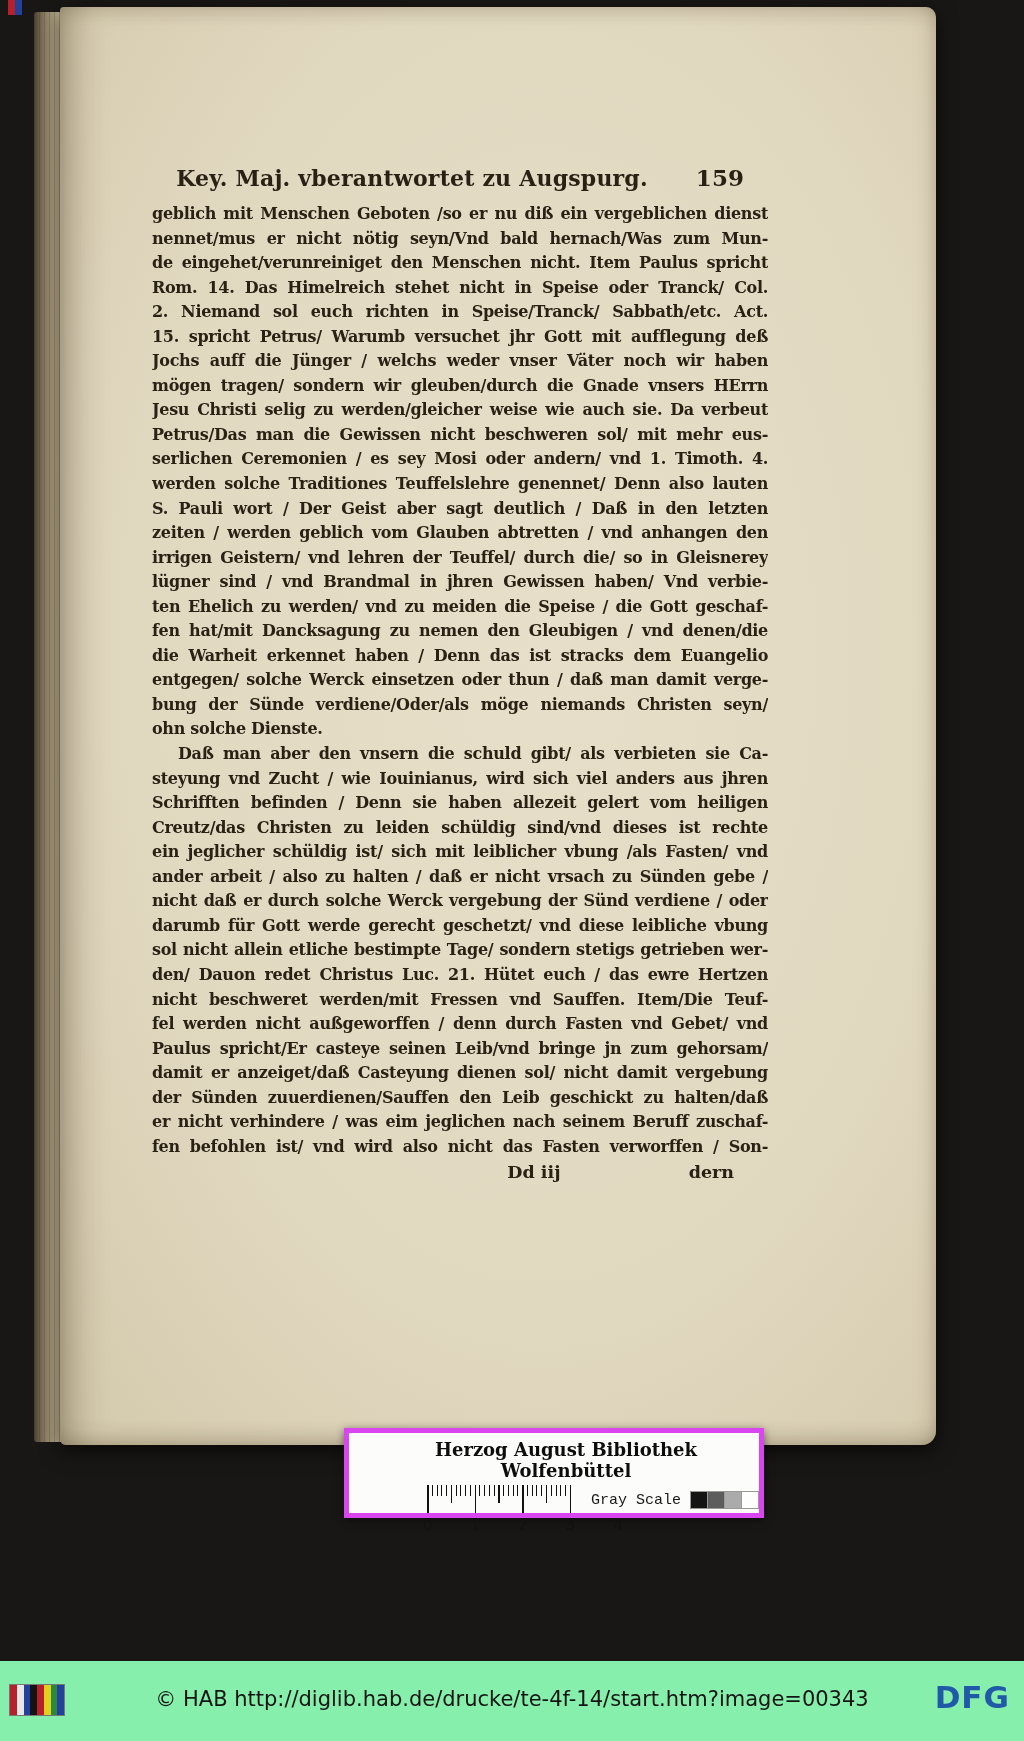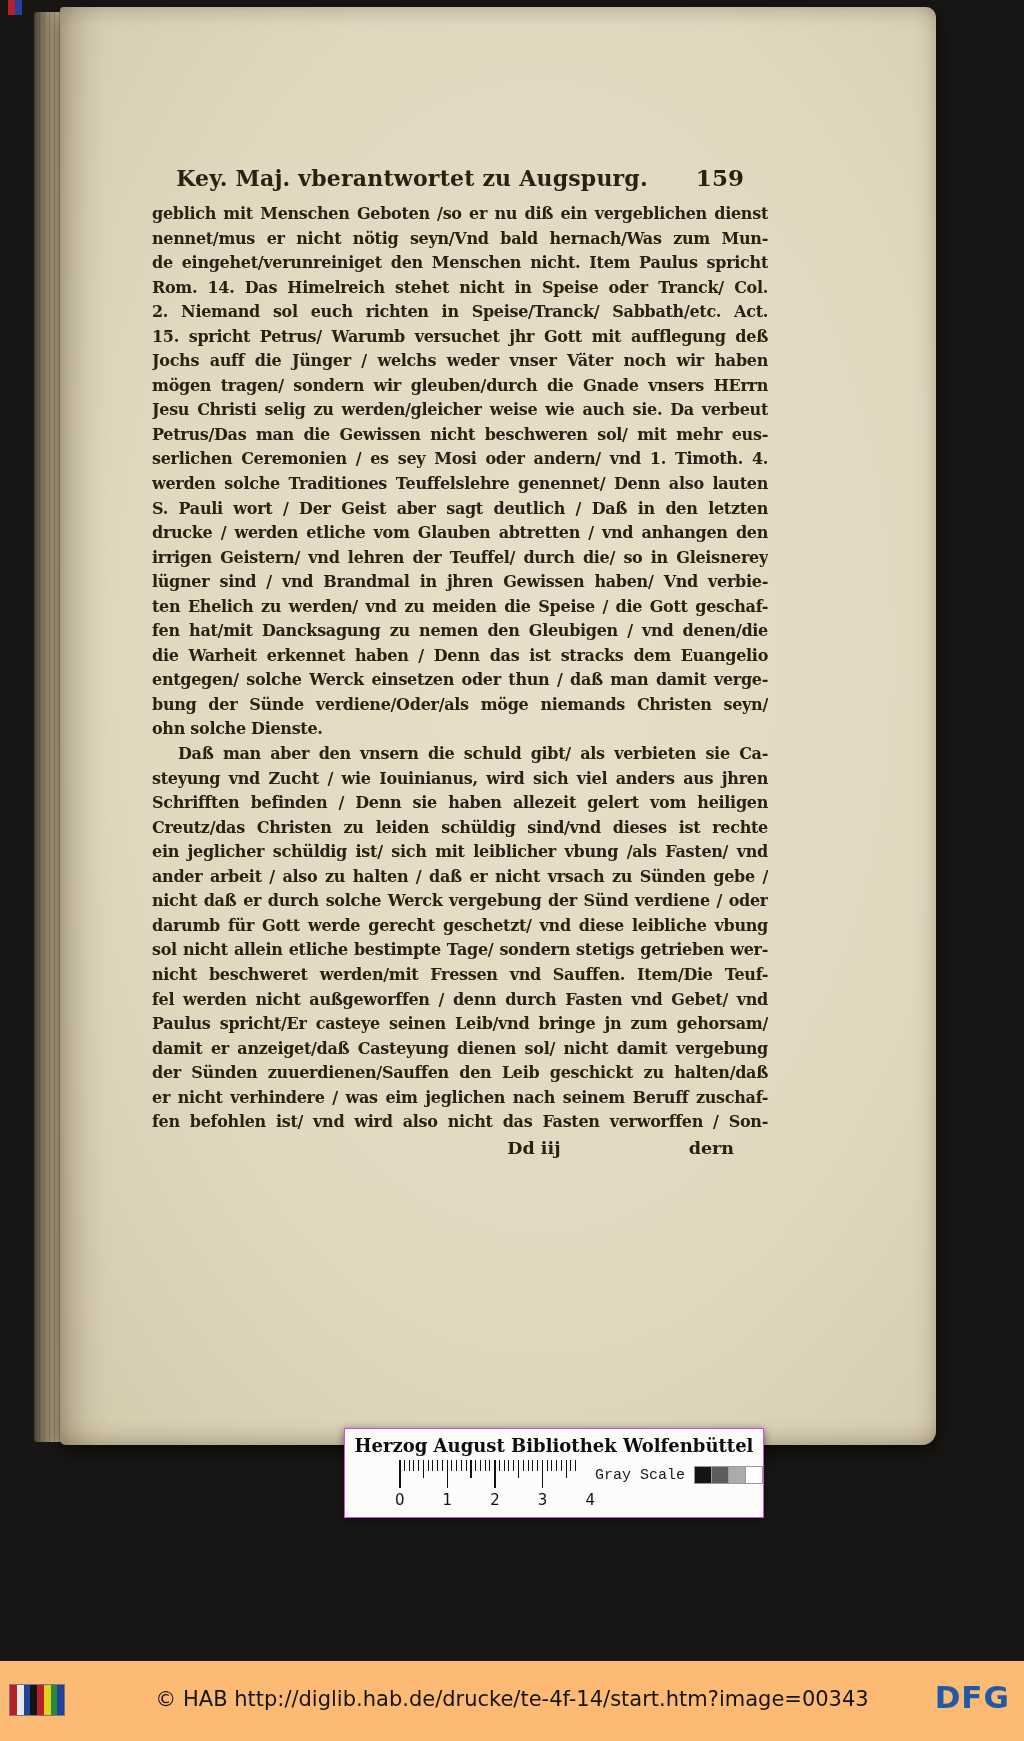--- a/index.html
+++ b/index.html
@@ -54,22 +54,23 @@
   .sigrow {
     position:relative; height:28px; margin-top:3px;
     font-weight:bold; font-size:17.5px;
   }
   .sigrow .sig { position:absolute; left:62%; transform:translateX(-50%); }
   .sigrow .catchword { position:absolute; right:34px; }
 
   
   .ruler-bar {
     position:absolute; left:344px; top:1428px; width:420px; height:90px;
-    background:#fcfcfa; border:1px solid #d946ef; box-sizing:border-box;
+    background:#fcfcfa; border:5px solid #d946ef; box-sizing:border-box;
     box-shadow:0 2px 8px rgba(0,0,0,.5);
+    padding-left:24px;
   }
   .ruler-title {
     text-align:center; font-family:"DejaVu Serif", serif;
     font-weight:bold; font-size:18px; color:#0d0d0d; margin-top:6px;
   }
   .ruler-row { display:flex; align-items:center; height:30px; margin:4px 0 0 54px; }
   .ruler-ticks {
     width:192px; height:28px; align-self:flex-start;
     background-image:
       repeating-linear-gradient(to right,#111 0 1.6px, transparent 1.6px 47.6px),
@@ -85,21 +86,21 @@
   .ruler-patches { display:flex; margin-left:10px; }
   .ruler-patches .swatch { width:18px; height:18px; border:1px solid #999; margin-left:-1px; box-sizing:border-box; }
   .ruler-numbers {
     width:200px; margin-left:50px; margin-top:1px;
     display:flex; justify-content:space-between;
     font-family:"DejaVu Sans", sans-serif; font-size:15px; color:#111;
   }
 
   
   .footer {
-    position:absolute; left:0; bottom:0; width:1024px; height:80px; background:#fdba74;
+    position:absolute; left:0; bottom:0; width:1024px; height:80px; background:#86efac;
   }
   .footer-text {
     position:absolute; left:0; right:0; top:26px; text-align:center;
     font-family:"DejaVu Sans", sans-serif; font-size:21px; color:#141414;
   }
   .dfg-logo {
     position:absolute; right:14px; top:18px;
     font-family:"DejaVu Sans", sans-serif; font-weight:bold; font-size:31px;
     letter-spacing:1px;
   }
@@ -141,41 +142,42 @@
           <div class="tline">Rom. 14. Das Himelreich stehet nicht in Speise oder Tranck/ Col.</div>
           <div class="tline">2. Niemand sol euch richten in Speise/Tranck/ Sabbath/etc. Act.</div>
           <div class="tline">15. spricht Petrus/ Warumb versuchet jhr Gott mit aufflegung deß</div>
           <div class="tline">Jochs auff die Jünger / welchs weder vnser Väter noch wir haben</div>
           <div class="tline">mögen tragen/ sondern wir gleuben/durch die Gnade vnsers HErrn</div>
           <div class="tline">Jesu Christi selig zu werden/gleicher weise wie auch sie. Da verbeut</div>
           <div class="tline">Petrus/Das man die Gewissen nicht beschweren sol/ mit mehr eus-</div>
           <div class="tline">serlichen Ceremonien / es sey Mosi oder andern/ vnd 1. Timoth. 4.</div>
           <div class="tline">werden solche Traditiones Teuffelslehre genennet/ Denn also lauten</div>
           <div class="tline">S. Pauli wort / Der Geist aber sagt deutlich / Daß in den letzten</div>
-          <div class="tline">drucke / werden etliche vom Glauben abtretten / vnd anhangen den</div>
+          <div class="tline">zeiten / werden geblich vom Glauben abtretten / vnd anhangen den</div>
           <div class="tline">irrigen Geistern/ vnd lehren der Teuffel/ durch die/ so in Gleisnerey</div>
           <div class="tline">lügner sind / vnd Brandmal in jhren Gewissen haben/ Vnd verbie-</div>
           <div class="tline">ten Ehelich zu werden/ vnd zu meiden die Speise / die Gott geschaf-</div>
           <div class="tline">fen hat/mit Dancksagung zu nemen den Gleubigen / vnd denen/die</div>
           <div class="tline">die Warheit erkennet haben / Denn das ist stracks dem Euangelio</div>
           <div class="tline">entgegen/ solche Werck einsetzen oder thun / daß man damit verge-</div>
           <div class="tline">bung der Sünde verdiene/Oder/als möge niemands Christen seyn/</div>
           <div class="tline">ohn solche Dienste.</div>
         </div>
 
       <div class="para para2">
           <div class="tline">Daß man aber den vnsern die schuld gibt/ als verbieten sie Ca-</div>
           <div class="tline">steyung vnd Zucht / wie Iouinianus, wird sich viel anders aus jhren</div>
           <div class="tline">Schrifften befinden / Denn sie haben allezeit gelert vom heiligen</div>
           <div class="tline">Creutz/das Christen zu leiden schüldig sind/vnd dieses ist rechte ernst-</div>
           <div class="tline">ein jeglicher schüldig ist/ sich mit leiblicher vbung /als Fasten/ vnd</div>
           <div class="tline">ander arbeit / also zu halten / daß er nicht vrsach zu Sünden gebe /</div>
           <div class="tline">nicht daß er durch solche Werck vergebung der Sünd verdiene / oder</div>
           <div class="tline">darumb für Gott werde gerecht geschetzt/ vnd diese leibliche vbung</div>
           <div class="tline">sol nicht allein etliche bestimpte Tage/ sondern stetigs getrieben wer-</div>
+          <div class="tline">den/ Dauon redet Christus Luc. 21. Hütet euch / das ewre Hertzen</div>
           <div class="tline">nicht beschweret werden/mit Fressen vnd Sauffen. Item/Die Teuf-</div>
           <div class="tline">fel werden nicht außgeworffen / denn durch Fasten vnd Gebet/ vnd</div>
           <div class="tline">Paulus spricht/Er casteye seinen Leib/vnd bringe jn zum gehorsam/</div>
           <div class="tline">damit er anzeiget/daß Casteyung dienen sol/ nicht damit vergebung</div>
           <div class="tline">der Sünden zuuerdienen/Sauffen den Leib geschickt zu halten/daß</div>
           <div class="tline">er nicht verhindere / was eim jeglichen nach seinem Beruff zuschaf-</div>
           <div class="tline">fen befohlen ist/ vnd wird also nicht das Fasten verworffen / Son-</div>
         </div>
 
       <div class="sigrow">

